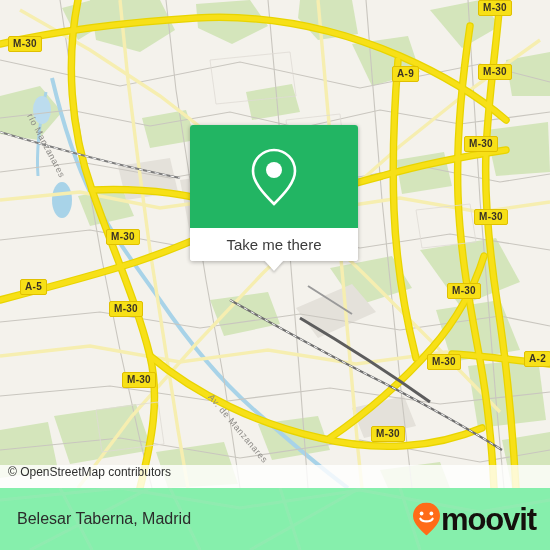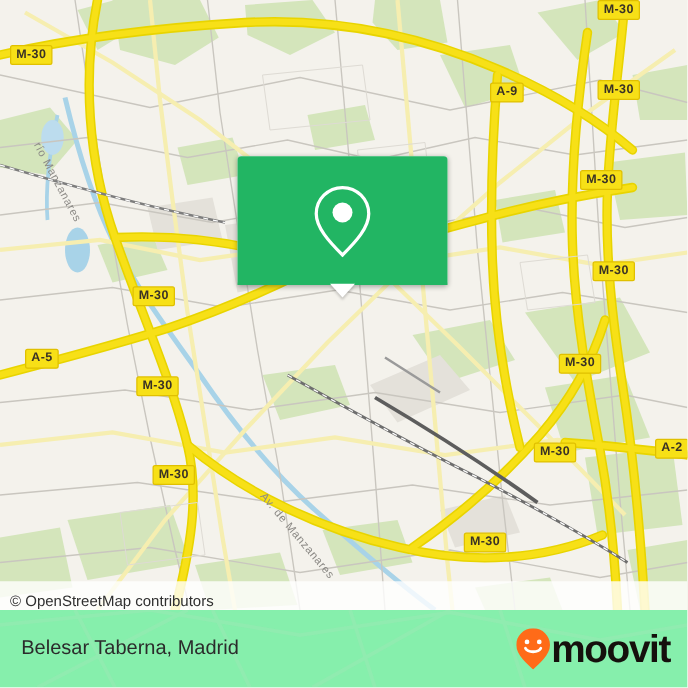--- a/index.html
+++ b/index.html
@@ -74,21 +74,21 @@
     border-left:10px solid transparent;
     border-right:10px solid transparent;
     border-top:11px solid #ffffff;
     filter:drop-shadow(0 2px 1px rgba(0,0,0,.18));
   }
 
   
   .attrib{
     position:absolute;left:0;bottom:0;width:550px;height:23px;
     background:rgba(255,255,255,.80);
-    display:flex;align-items:flex-end;margin-top:10px;
+    display:flex;align-items:flex-start;margin-top:10px;
   }
   .attrib span{
     padding-left:8px;font-size:12px;color:#2f2f2f;
     font-family:"Liberation Sans", sans-serif;
   }
 
   
   .footer{
     position:absolute;left:0;top:488px;width:550px;height:62px;
     background:#86efac;overflow:hidden;
@@ -266,20 +266,23 @@
         <div class="maplabel" style="left: 214px; top: 392px; transform: rotate(50deg); transform-origin: left top;">Av. de Manzanares</div>
       </div>
 
     <div class="card">
       <div class="card-head">
         <svg width="54" height="62" viewBox="0 0 54 62">
           <path d="M27 4 C15.4 4 6 13.4 6 25 C6 36 16 47 27 58 C38 47 48 36 48 25 C48 13.4 38.6 4 27 4 Z" fill="none" stroke="#ffffff" stroke-width="2.6"></path>
           <circle cx="27" cy="24" r="8" fill="#ffffff"></circle>
         </svg>
       </div>
+      <div class="card-body">
+        <span>Take me there</span>
+      </div>
       <div class="card-tail"></div>
     </div>
 
     <div class="attrib">
       <span>© OpenStreetMap contributors</span>
     </div>
   </div>
 
   <div class="footer">
     <svg class="footer-wm" width="550" height="550" viewBox="0 0 550 550">

